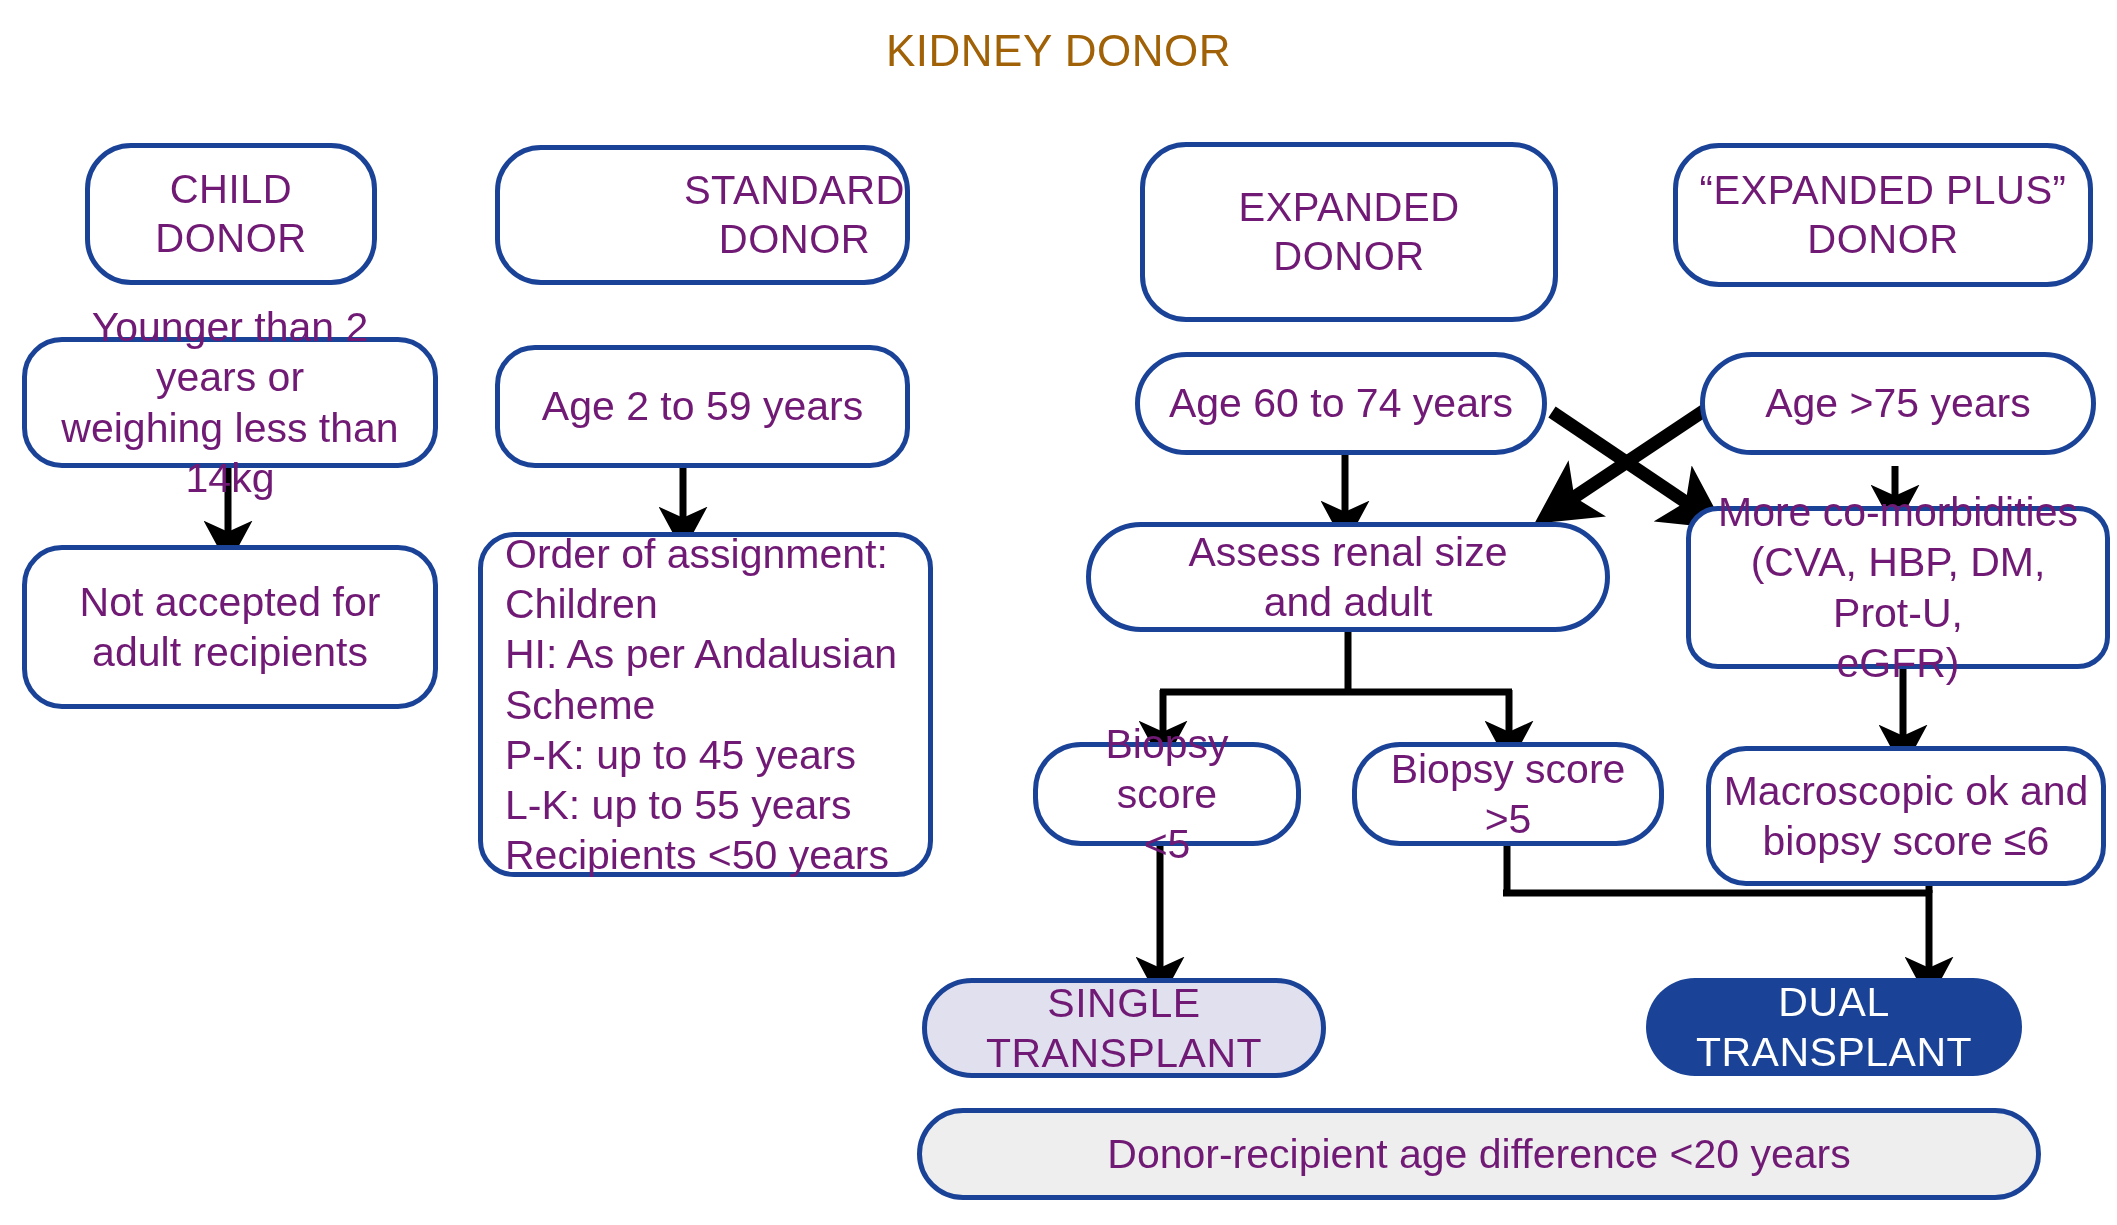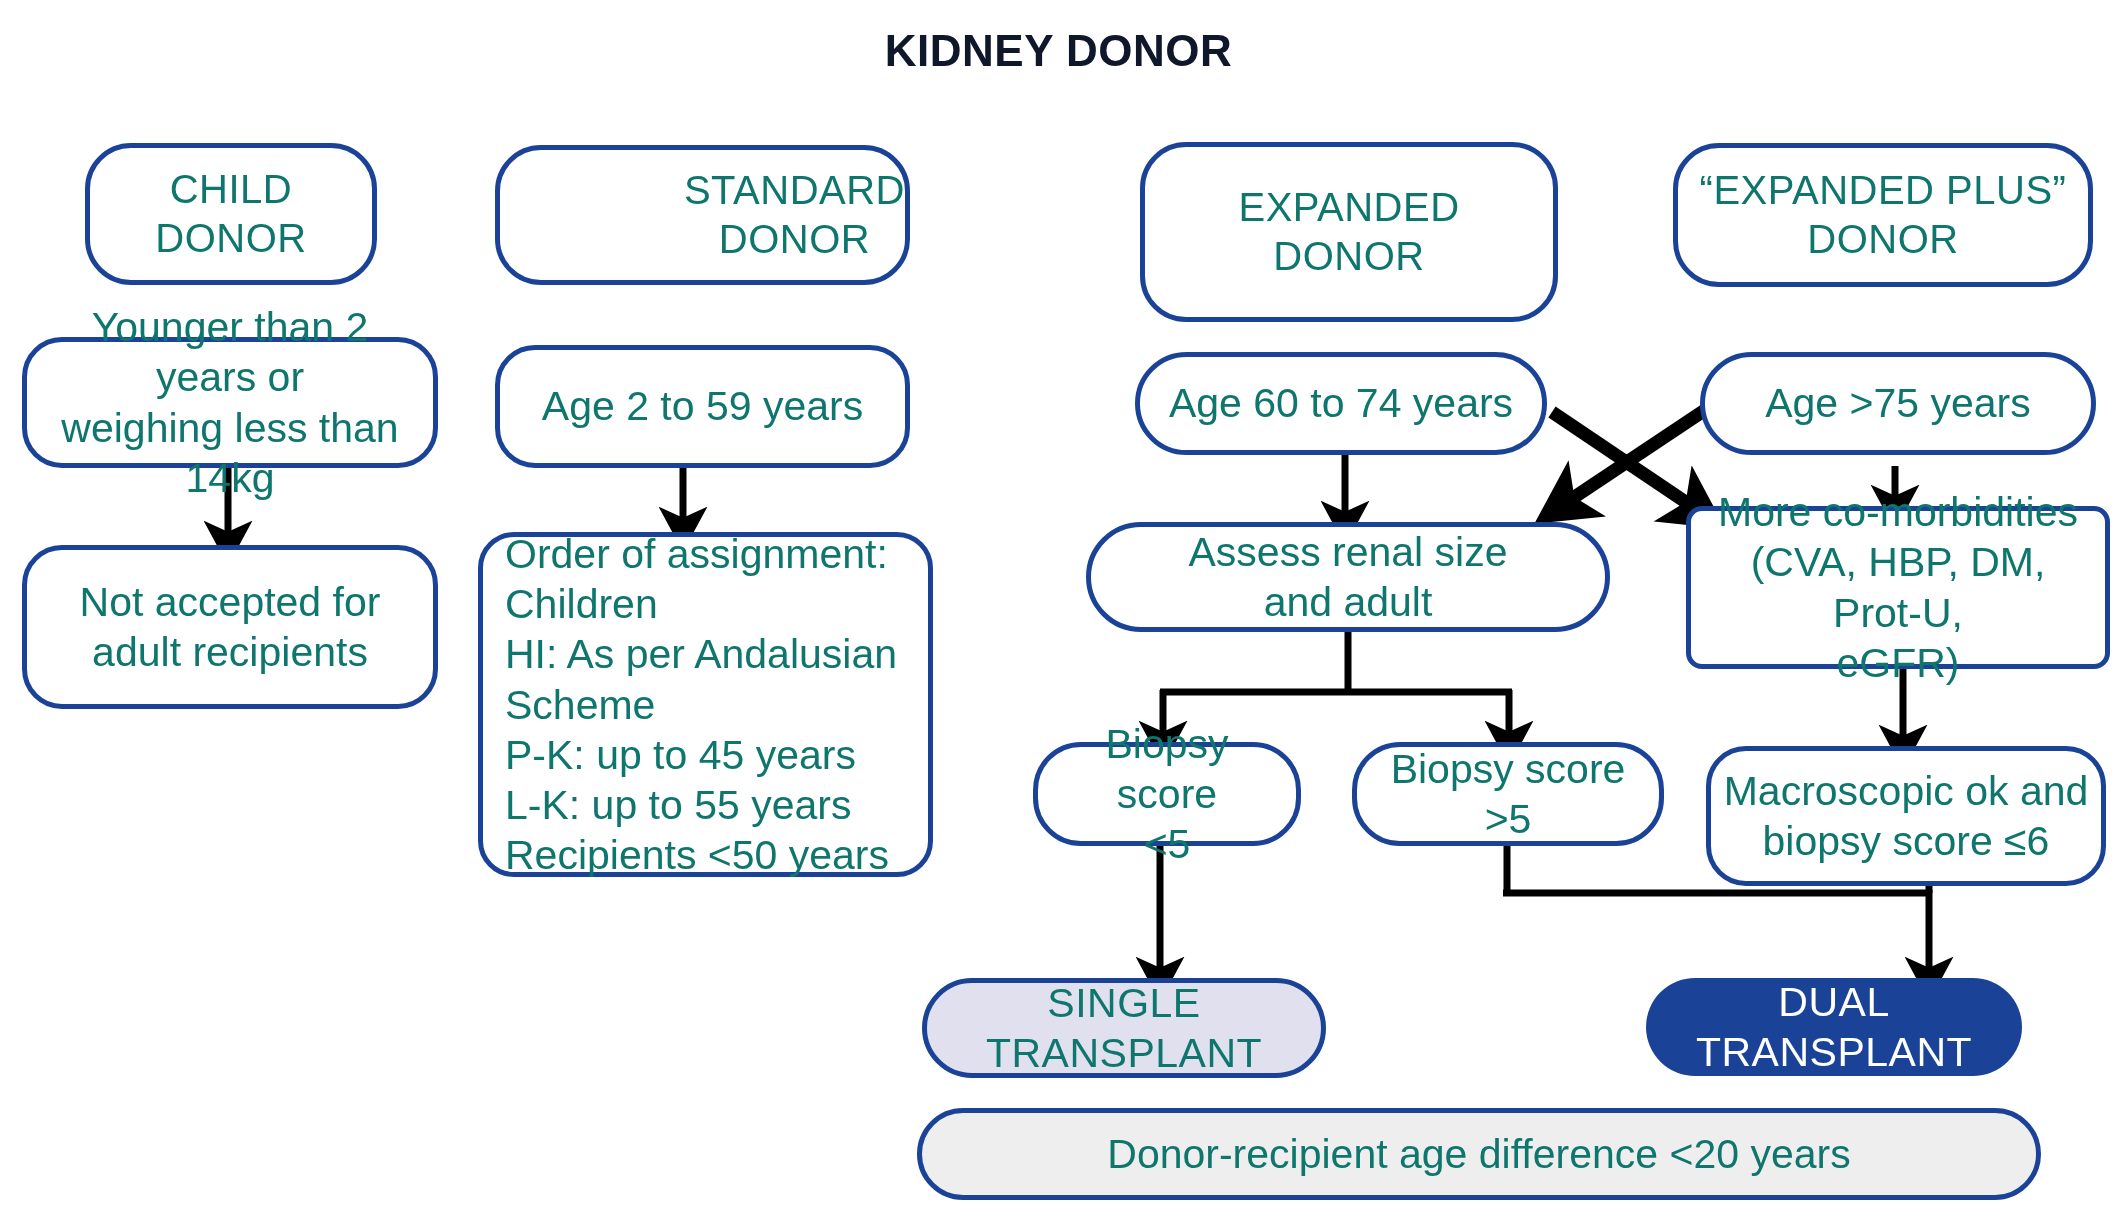--- a/index.html
+++ b/index.html
@@ -26,28 +26,28 @@
   }
   .node {
     position: absolute;
     box-sizing: border-box;
     display: flex;
     align-items: center;
     justify-content: center;
     text-align: center;
     border: 5px solid #1a4398;
     background: #ffffff;
-    color: #0f766e;
+    color: #701a75;
     line-height: 1.22;
     z-index: 2;
   }
   .title {
     position: absolute;
-    font-weight: bold;
-    color: #0f172a;
+    font-weight: normal;
+    color: #a16207;
     letter-spacing: 0.5px;
     z-index: 3;
   }
   .n-caps { font-size: 40px; letter-spacing: 0.5px; }
   .n-txt  { font-size: 41px; }
   .n-left { justify-content: flex-start; text-align: left; }
   .fill-lav { background: #e1e0ef; }
   .fill-blue { background: #1a4398; color: #ffffff; border-color: #1a4398; }
   .fill-gray { background: #eeeeee; }
   .tight { padding: 0 12px; }
@@ -164,21 +164,21 @@
     </div>
   </div>
 
   <div class="node n-txt" style="left:1086px; top:522px; width:524px; height:110px; border-radius:55px;">
     <div>
       <div>Assess renal size</div>
       <div>and adult</div>
     </div>
   </div>
 
-  <div class="node n-txt tight" style="left:1686px; top:506px; width:424px; height:163px; border-radius:16px;">
+  <div class="node n-txt tight" style="left:1686px; top:506px; width:424px; height:163px; border-radius:32px;">
     <div>
       <div>More co-morbidities</div>
       <div>(CVA, HBP, DM, Prot-U,</div>
       <div>eGFR)</div>
     </div>
   </div>
 
   <div class="node n-txt tight" style="left:1033px; top:742px; width:268px; height:104px; border-radius:48px;">
     <div>
       <div>Biopsy score</div>

